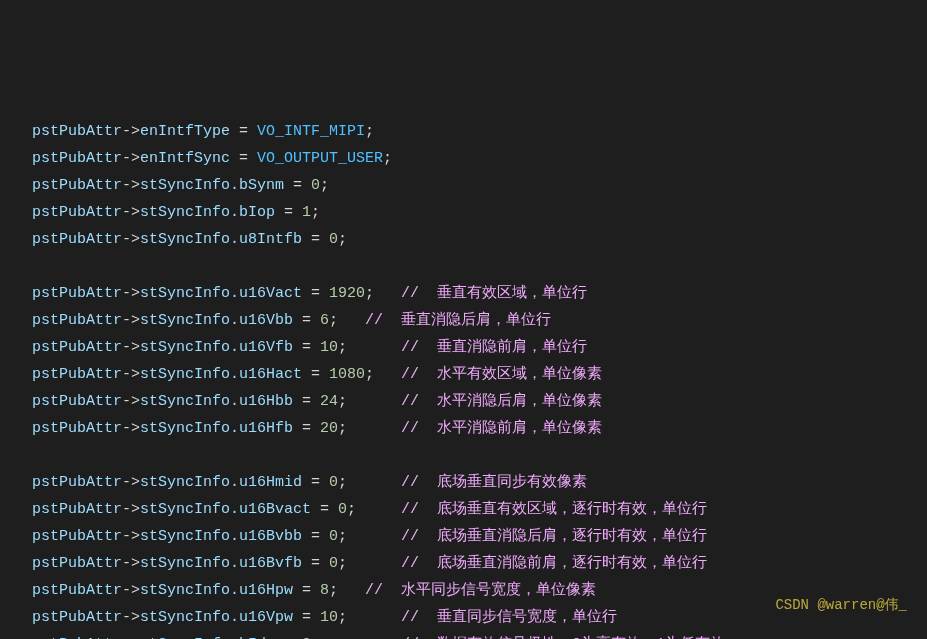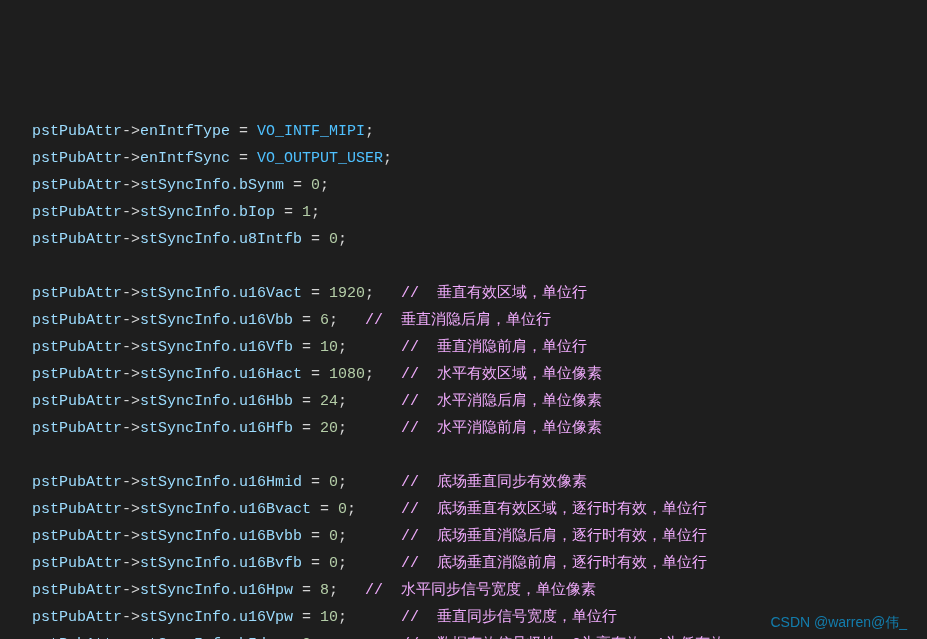--- a/index.html
+++ b/index.html
@@ -19,25 +19,25 @@
     .code-area { padding-left: 32px; }
     .line { display: block; }
     .var { color: #9cdcfe; }
     .op { color: #d4d4d4; }
     .prop { color: #9cdcfe; }
     .num { color: #b5cea8; }
     .const { color: #4fc1ff; }
     .comment { color: #f0abfc; }
     .watermark {
       position: absolute;
-      bottom: 3px;
+      bottom: 20px;
       right: 20px;
-      color: #0ea5e9;
+      color: #fde047;
       font-size: 14px;
-      font-family: Liberation Sans, sans-serif;
+      font-family: Liberation Mono, monospace;
       opacity: 0.7;
     }
   </style>
 </head>
 <body>
 
 
 
 <div class="code-area" id="code-block"><span class="line"><span class="var">pstPubAttr</span><span class="op">-&gt;</span><span class="prop">enIntfType</span><span class="op"> = </span><span class="const">VO_INTF_MIPI</span><span class="op">;</span></span><span class="line"><span class="var">pstPubAttr</span><span class="op">-&gt;</span><span class="prop">enIntfSync</span><span class="op"> = </span><span class="const">VO_OUTPUT_USER</span><span class="op">;</span></span><span class="line"><span class="var">pstPubAttr</span><span class="op">-&gt;</span><span class="prop">stSyncInfo.bSynm</span><span class="op"> = </span><span class="num">0</span><span class="op">;</span></span><span class="line"><span class="var">pstPubAttr</span><span class="op">-&gt;</span><span class="prop">stSyncInfo.bIop</span><span class="op"> = </span><span class="num">1</span><span class="op">;</span></span><span class="line"><span class="var">pstPubAttr</span><span class="op">-&gt;</span><span class="prop">stSyncInfo.u8Intfb</span><span class="op"> = </span><span class="num">0</span><span class="op">;</span></span><span class="line"> </span><span class="line"><span class="var">pstPubAttr</span><span class="op">-&gt;</span><span class="prop">stSyncInfo.u16Vact</span><span class="op"> = </span><span class="num">1920</span><span class="op">;   </span><span class="comment">//  垂直有效区域，单位行</span></span><span class="line"><span class="var">pstPubAttr</span><span class="op">-&gt;</span><span class="prop">stSyncInfo.u16Vbb</span><span class="op"> = </span><span class="num">6</span><span class="op">;   </span><span class="comment">//  垂直消隐后肩，单位行</span></span><span class="line"><span class="var">pstPubAttr</span><span class="op">-&gt;</span><span class="prop">stSyncInfo.u16Vfb</span><span class="op"> = </span><span class="num">10</span><span class="op">;      </span><span class="comment">//  垂直消隐前肩，单位行</span></span><span class="line"><span class="var">pstPubAttr</span><span class="op">-&gt;</span><span class="prop">stSyncInfo.u16Hact</span><span class="op"> = </span><span class="num">1080</span><span class="op">;   </span><span class="comment">//  水平有效区域，单位像素</span></span><span class="line"><span class="var">pstPubAttr</span><span class="op">-&gt;</span><span class="prop">stSyncInfo.u16Hbb</span><span class="op"> = </span><span class="num">24</span><span class="op">;      </span><span class="comment">//  水平消隐后肩，单位像素</span></span><span class="line"><span class="var">pstPubAttr</span><span class="op">-&gt;</span><span class="prop">stSyncInfo.u16Hfb</span><span class="op"> = </span><span class="num">20</span><span class="op">;      </span><span class="comment">//  水平消隐前肩，单位像素</span></span><span class="line"> </span><span class="line"><span class="var">pstPubAttr</span><span class="op">-&gt;</span><span class="prop">stSyncInfo.u16Hmid</span><span class="op"> = </span><span class="num">0</span><span class="op">;      </span><span class="comment">//  底场垂直同步有效像素</span></span><span class="line"><span class="var">pstPubAttr</span><span class="op">-&gt;</span><span class="prop">stSyncInfo.u16Bvact</span><span class="op"> = </span><span class="num">0</span><span class="op">;     </span><span class="comment">//  底场垂直有效区域，逐行时有效，单位行</span></span><span class="line"><span class="var">pstPubAttr</span><span class="op">-&gt;</span><span class="prop">stSyncInfo.u16Bvbb</span><span class="op"> = </span><span class="num">0</span><span class="op">;      </span><span class="comment">//  底场垂直消隐后肩，逐行时有效，单位行</span></span><span class="line"><span class="var">pstPubAttr</span><span class="op">-&gt;</span><span class="prop">stSyncInfo.u16Bvfb</span><span class="op"> = </span><span class="num">0</span><span class="op">;      </span><span class="comment">//  底场垂直消隐前肩，逐行时有效，单位行</span></span><span class="line"><span class="var">pstPubAttr</span><span class="op">-&gt;</span><span class="prop">stSyncInfo.u16Hpw</span><span class="op"> = </span><span class="num">8</span><span class="op">;   </span><span class="comment">//  水平同步信号宽度，单位像素</span></span><span class="line"><span class="var">pstPubAttr</span><span class="op">-&gt;</span><span class="prop">stSyncInfo.u16Vpw</span><span class="op"> = </span><span class="num">10</span><span class="op">;      </span><span class="comment">//  垂直同步信号宽度，单位行</span></span><span class="line"><span class="var">pstPubAttr</span><span class="op">-&gt;</span><span class="prop">stSyncInfo.bIdv</span><span class="op"> = </span><span class="num">0</span><span class="op">;         </span><span class="comment">//  数据有效信号极性，0为高有效，1为低有效</span></span></div>
 <div class="watermark">CSDN @warren@伟_</div>

